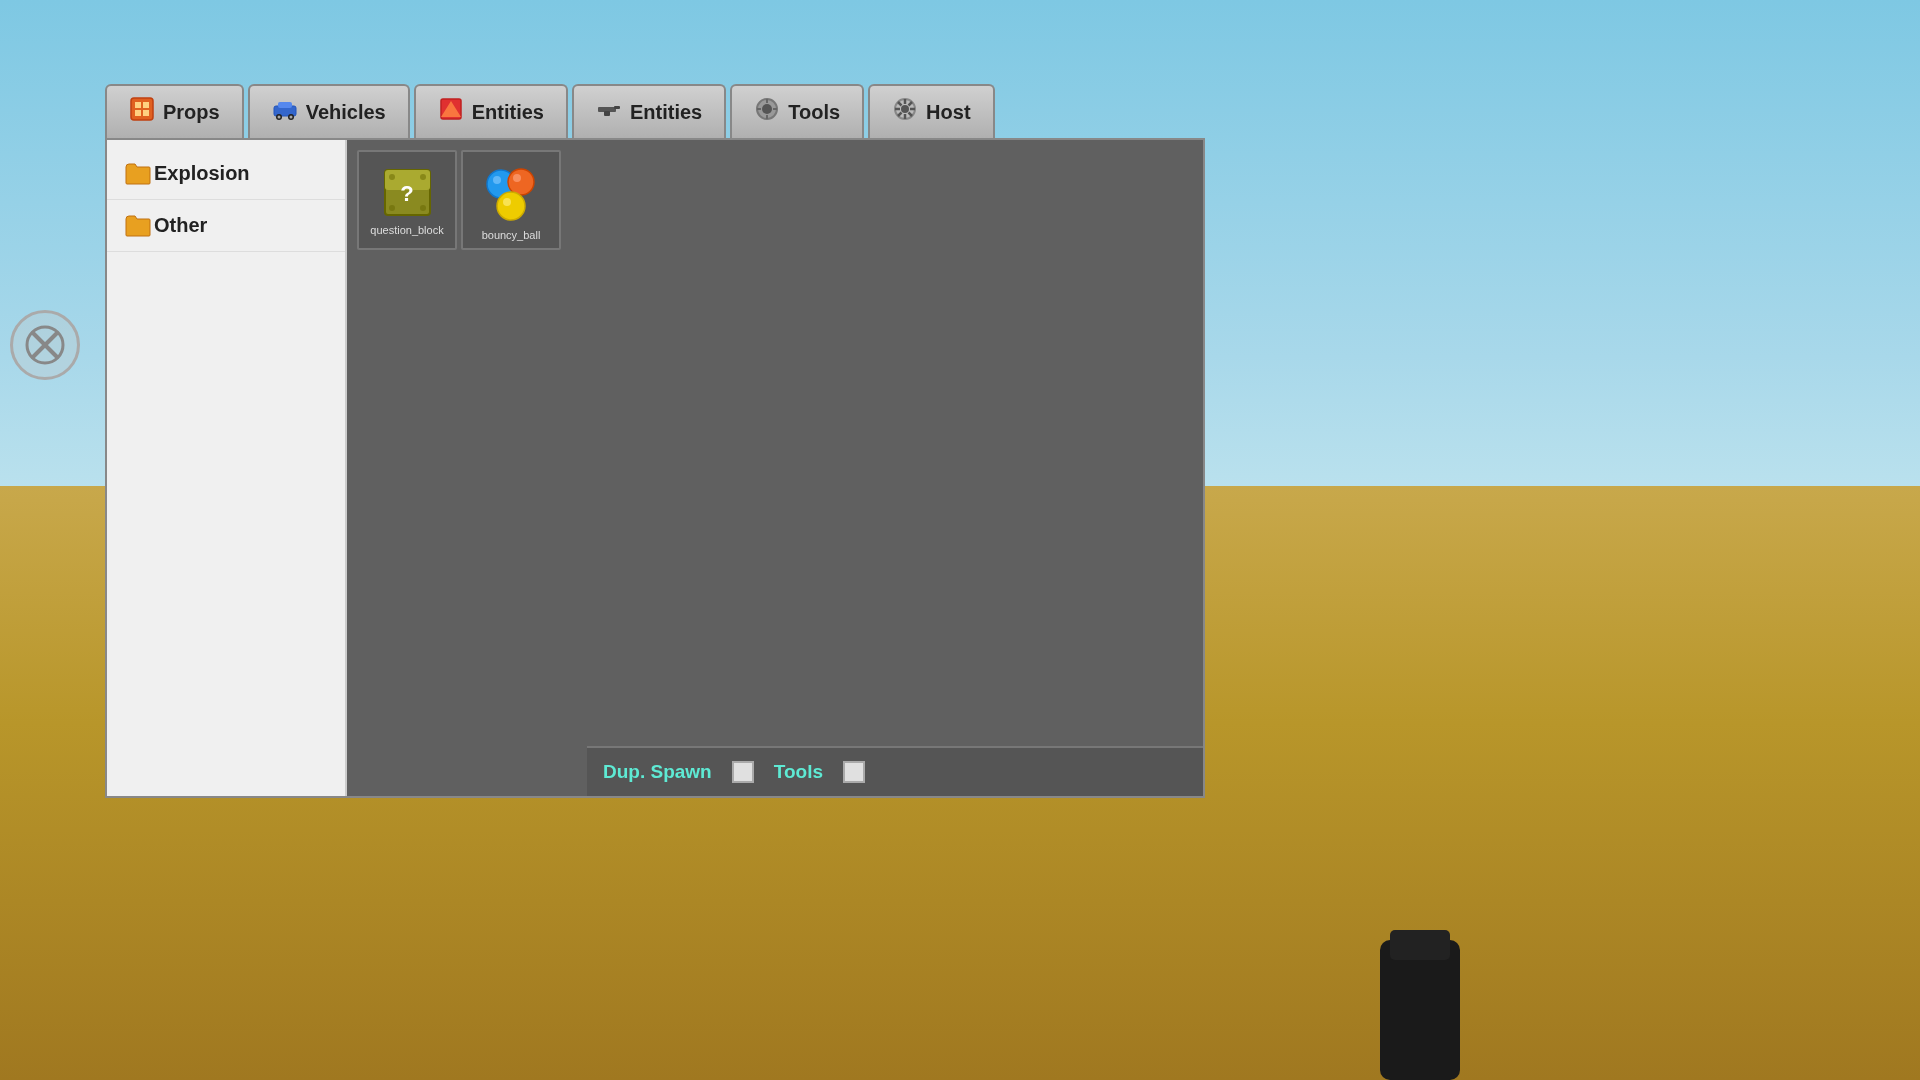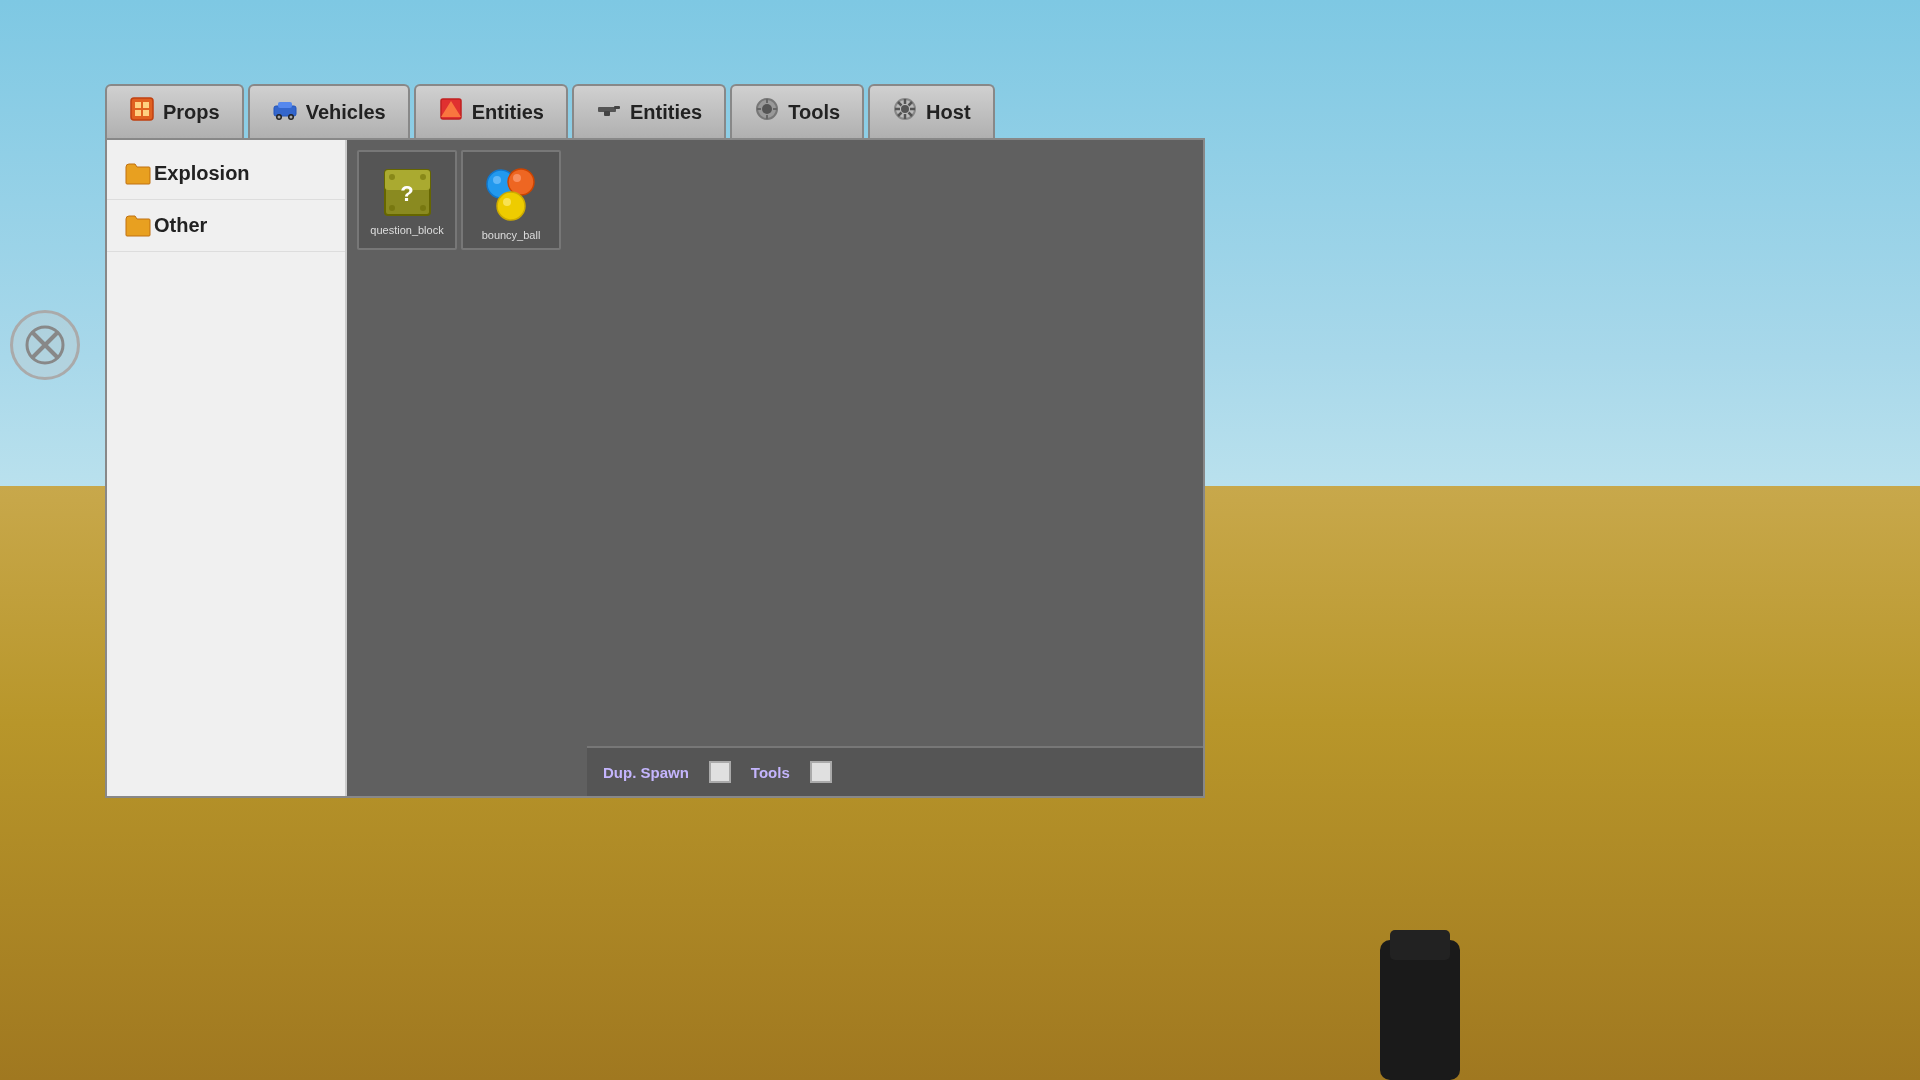--- a/index.html
+++ b/index.html
@@ -155,22 +155,22 @@
       height: 50px;
       background: #555;
       border-top: 2px solid #777;
       display: flex;
       align-items: center;
       padding: 0 16px;
       gap: 20px;
     }
 
     .bottom-label {
-      font-size: 15px;
-      color: #c4b5fd;
+      font-size: 19px;
+      color: #5eead4;
       font-weight: bold;
       text-align: center;
     }
 
     .checkbox {
       width: 22px;
       height: 22px;
       background: #e0e0e0;
       border: 2px solid #aaa;
       display: inline-block;

